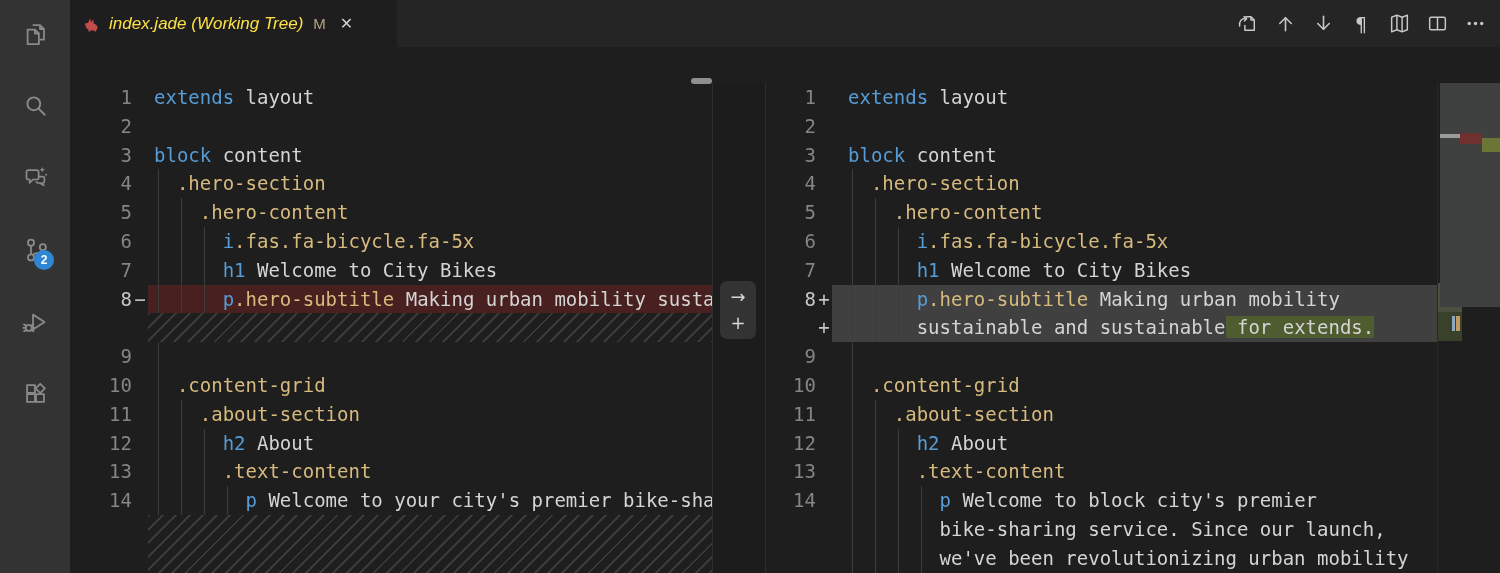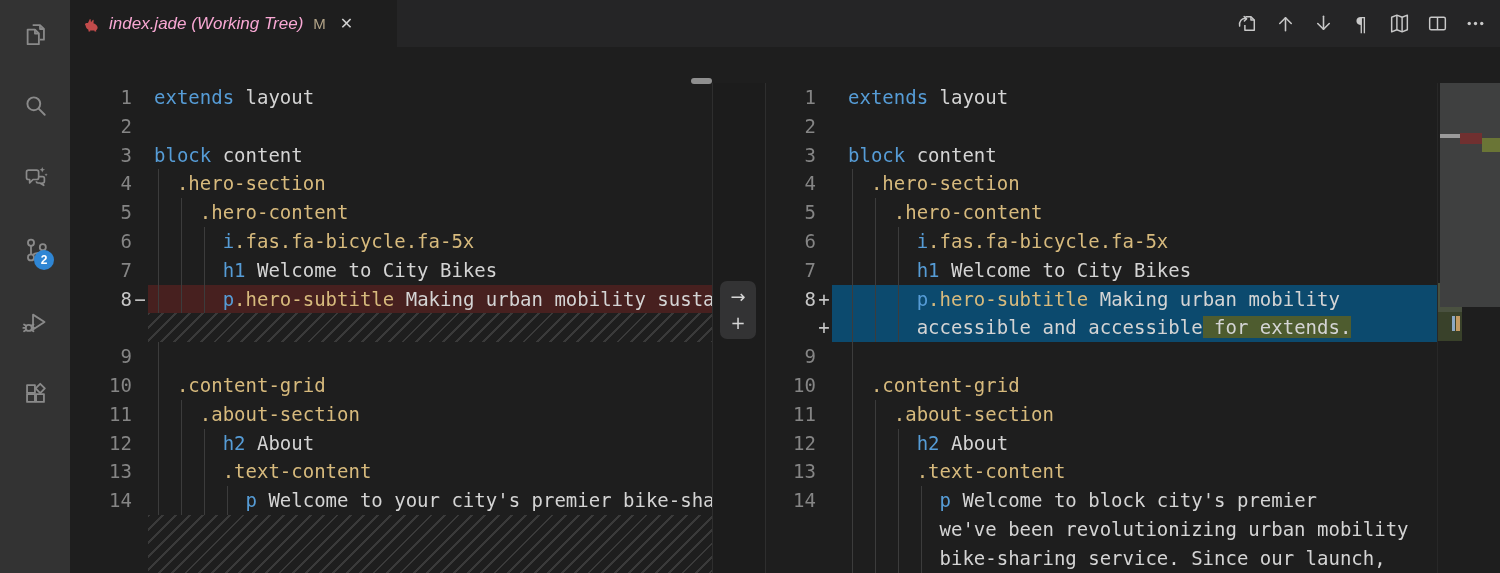--- a/index.html
+++ b/index.html
@@ -9,21 +9,21 @@
 
   
   .activity-bar{position:absolute;left:0;top:0;width:70px;height:573px;background:#333333;}
   .ab-item{position:absolute;left:20px;width:30px;height:30px;display:flex;align-items:center;justify-content:center;cursor:pointer;}
   .ab-badge{position:absolute;left:34px;width:20px;height:20px;border-radius:50%;background:#2f86d4;
             color:#fff;font-size:12px;font-weight:bold;display:flex;align-items:center;justify-content:center;}
 
   
   .tabbar{position:absolute;left:70px;top:0;width:1430px;height:47px;background:#252526;}
   .tab{position:absolute;left:0;top:0;width:327px;height:47px;background:#1e1e1e;display:flex;align-items:center;padding:0 12px;}
-  .tab-title{font-style:italic;font-size:17px;color:#f9a8d4;margin-left:9px;white-space:nowrap;}
+  .tab-title{font-style:italic;font-size:17px;color:#fde047;margin-left:9px;white-space:nowrap;}
   .tab-m{font-size:15px;color:#b3a488;margin-left:10px;}
   .tab-close{font-size:16px;color:#d0d0d0;margin-left:14px;cursor:pointer;}
   .editor-actions{position:absolute;right:6px;top:0;height:47px;display:flex;align-items:center;}
   .ebtn{width:28px;height:28px;margin:0 5px;display:flex;align-items:center;justify-content:center;cursor:pointer;color:#c8c8c8;}
   .ebtn .pilcrow{font-size:19px;color:#c8c8c8;font-family:"DejaVu Sans",sans-serif;}
 
   
   .breadcrumbs{position:absolute;left:97px;top:47px;height:33px;display:flex;align-items:center;font-size:16px;color:#a5a5a5;}
   .bc-sep{margin:0 8px;font-size:17px;color:#8d8d8d;}
   .bc-icon{margin-right:7px;display:flex;}
@@ -40,21 +40,21 @@
   .mark{width:16px;color:#9a9a9a;text-align:center;}
   .code{flex:1;position:relative;white-space:pre;overflow:hidden;color:#d4d4d4;}
   .pane.left .code{padding-left:6px;}
   .pane.right .code{padding-left:16px;}
   .guide{position:absolute;top:0;bottom:0;width:1px;background:#3c3c3c;}
   .tk-kw{color:#569cd6;}
   .tk-cls{color:#d7ba7d;}
   .tk-pl{color:#d4d4d4;margin-top:40px;}
   .tk-ins{background:#4e5c2f;}
   .row.removed .code{background:#47201f;}
-  .row.added .code{background:#0c4a6e;}
+  .row.added .code{background:#404040;}
   .row.removed .num,.row.removed .mark,.row.added .num,.row.added .mark{color:#c6c6c6;}
   .row.hatch .code{background:repeating-linear-gradient(135deg,#3a3a3a 0 2px,transparent 2px 9.5px);}
 
   
   .mid-gutter{position:absolute;left:712px;top:83px;width:54px;height:490px;background:#1c1c1c;
               border-left:1px solid #2e2e2e;border-right:1px solid #2e2e2e;}
   .gutter-actions{position:absolute;left:7px;top:198px;width:36px;height:58px;background:#333334;
                   border-radius:7px;display:flex;flex-direction:column;align-items:center;justify-content:space-evenly;}
   .ga-btn{color:#d6d6d6;font-size:18px;line-height:1;cursor:pointer;font-family:"DejaVu Sans",sans-serif;}
 
@@ -313,21 +313,21 @@
         <span class="code"><i class="guide" style="left: 20px;"></i><i class="guide" style="left: 42.88px;"></i><i class="guide" style="left: 65.76px;"></i><span class="tk-pl">      </span><span class="tk-kw">h1</span><span class="tk-pl"> Welcome to City Bikes</span></span>
       </div>
       <div class="row added" style="height: 28.8px;">
         <span class="num">8</span>
         <span class="mark">+</span>
         <span class="code"><i class="guide" style="left: 20px;"></i><i class="guide" style="left: 42.88px;"></i><i class="guide" style="left: 65.76px;"></i><span class="tk-pl">      </span><span class="tk-kw">p</span><span class="tk-cls">.hero-subtitle</span><span class="tk-pl"> Making urban mobility</span></span>
       </div>
       <div class="row added" style="height: 28.8px;">
         <span class="num"></span>
         <span class="mark">+</span>
-        <span class="code"><i class="guide" style="left: 20px;"></i><i class="guide" style="left: 42.88px;"></i><i class="guide" style="left: 65.76px;"></i><span class="tk-pl">      </span><span class="tk-pl">accessible and accessible</span><span class="tk-ins"> for extends.</span></span>
+        <span class="code"><i class="guide" style="left: 20px;"></i><i class="guide" style="left: 42.88px;"></i><i class="guide" style="left: 65.76px;"></i><span class="tk-pl">      </span><span class="tk-pl">sustainable and sustainable</span><span class="tk-ins"> for extends.</span></span>
       </div>
       <div class="row" style="height: 28.8px;">
         <span class="num">9</span>
         <span class="mark"></span>
         <span class="code"><i class="guide" style="left: 20px;"></i></span>
       </div>
       <div class="row" style="height: 28.8px;">
         <span class="num">10</span>
         <span class="mark"></span>
         <span class="code"><i class="guide" style="left: 20px;"></i><span class="tk-pl">  </span><span class="tk-cls">.content-grid</span></span>
@@ -348,26 +348,26 @@
         <span class="code"><i class="guide" style="left: 20px;"></i><i class="guide" style="left: 42.88px;"></i><i class="guide" style="left: 65.76px;"></i><span class="tk-pl">      </span><span class="tk-cls">.text-content</span></span>
       </div>
       <div class="row" style="height: 28.8px;">
         <span class="num">14</span>
         <span class="mark"></span>
         <span class="code"><i class="guide" style="left: 20px;"></i><i class="guide" style="left: 42.88px;"></i><i class="guide" style="left: 65.76px;"></i><i class="guide" style="left: 88.64px;"></i><span class="tk-pl">        </span><span class="tk-kw">p</span><span class="tk-pl"> Welcome to block city's premier</span></span>
       </div>
       <div class="row" style="height: 28.8px;">
         <span class="num"></span>
         <span class="mark"></span>
+        <span class="code"><i class="guide" style="left: 20px;"></i><i class="guide" style="left: 42.88px;"></i><i class="guide" style="left: 65.76px;"></i><i class="guide" style="left: 88.64px;"></i><span class="tk-pl">        </span><span class="tk-pl">bike-sharing service. Since our launch,</span></span>
+      </div>
+      <div class="row" style="height: 28.8px;">
+        <span class="num"></span>
+        <span class="mark"></span>
         <span class="code"><i class="guide" style="left: 20px;"></i><i class="guide" style="left: 42.88px;"></i><i class="guide" style="left: 65.76px;"></i><i class="guide" style="left: 88.64px;"></i><span class="tk-pl">        </span><span class="tk-pl">we've been revolutionizing urban mobility</span></span>
-      </div>
-      <div class="row" style="height: 28.8px;">
-        <span class="num"></span>
-        <span class="mark"></span>
-        <span class="code"><i class="guide" style="left: 20px;"></i><i class="guide" style="left: 42.88px;"></i><i class="guide" style="left: 65.76px;"></i><i class="guide" style="left: 88.64px;"></i><span class="tk-pl">        </span><span class="tk-pl">bike-sharing service. Since our launch,</span></span>
       </div>
     </div>
 
   <div class="minimap">
     <div class="mm-ext1"></div>
     <div class="mm-ext2"></div>
     <div class="mm-slider"></div>
     <div class="mm-mark-gray"></div>
     <div class="mm-mark-red"></div>
     <div class="mm-mark-green"></div>

